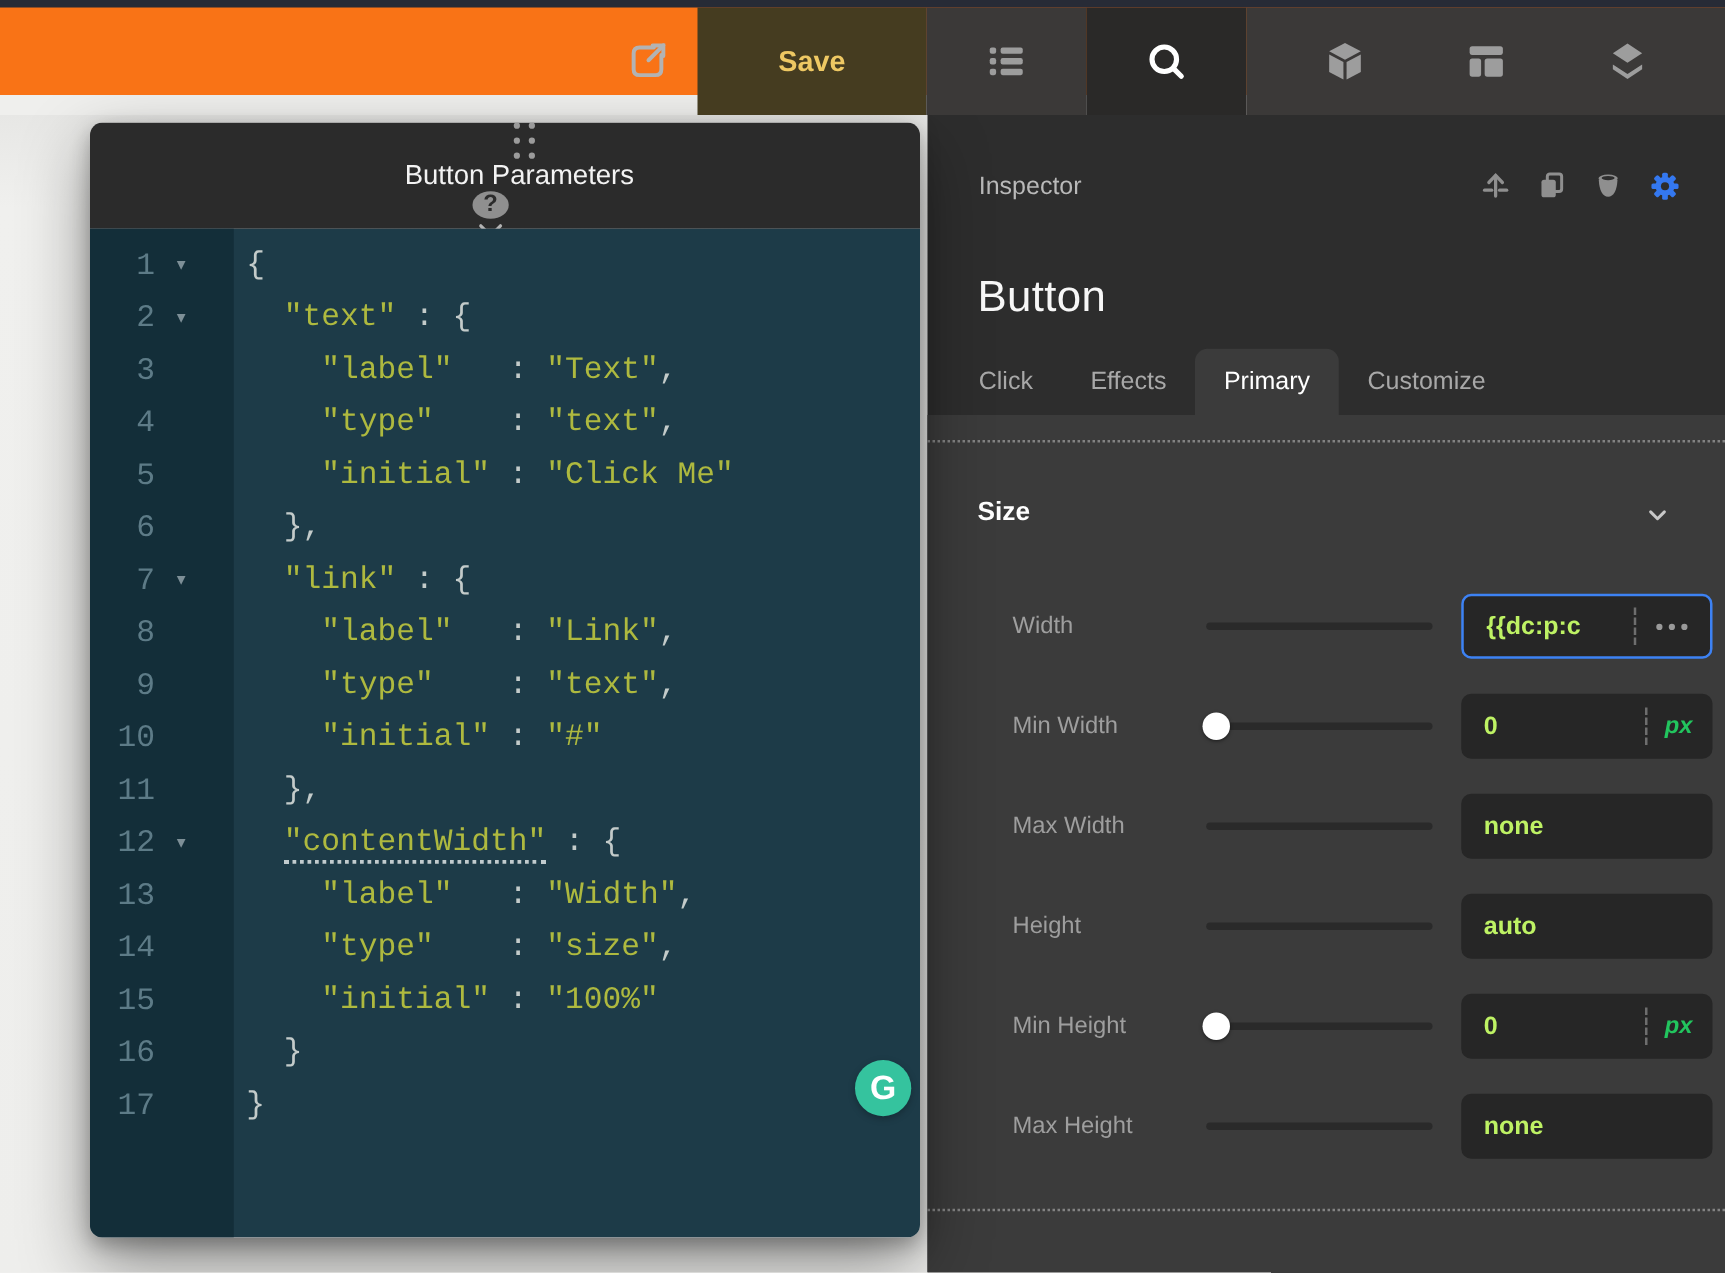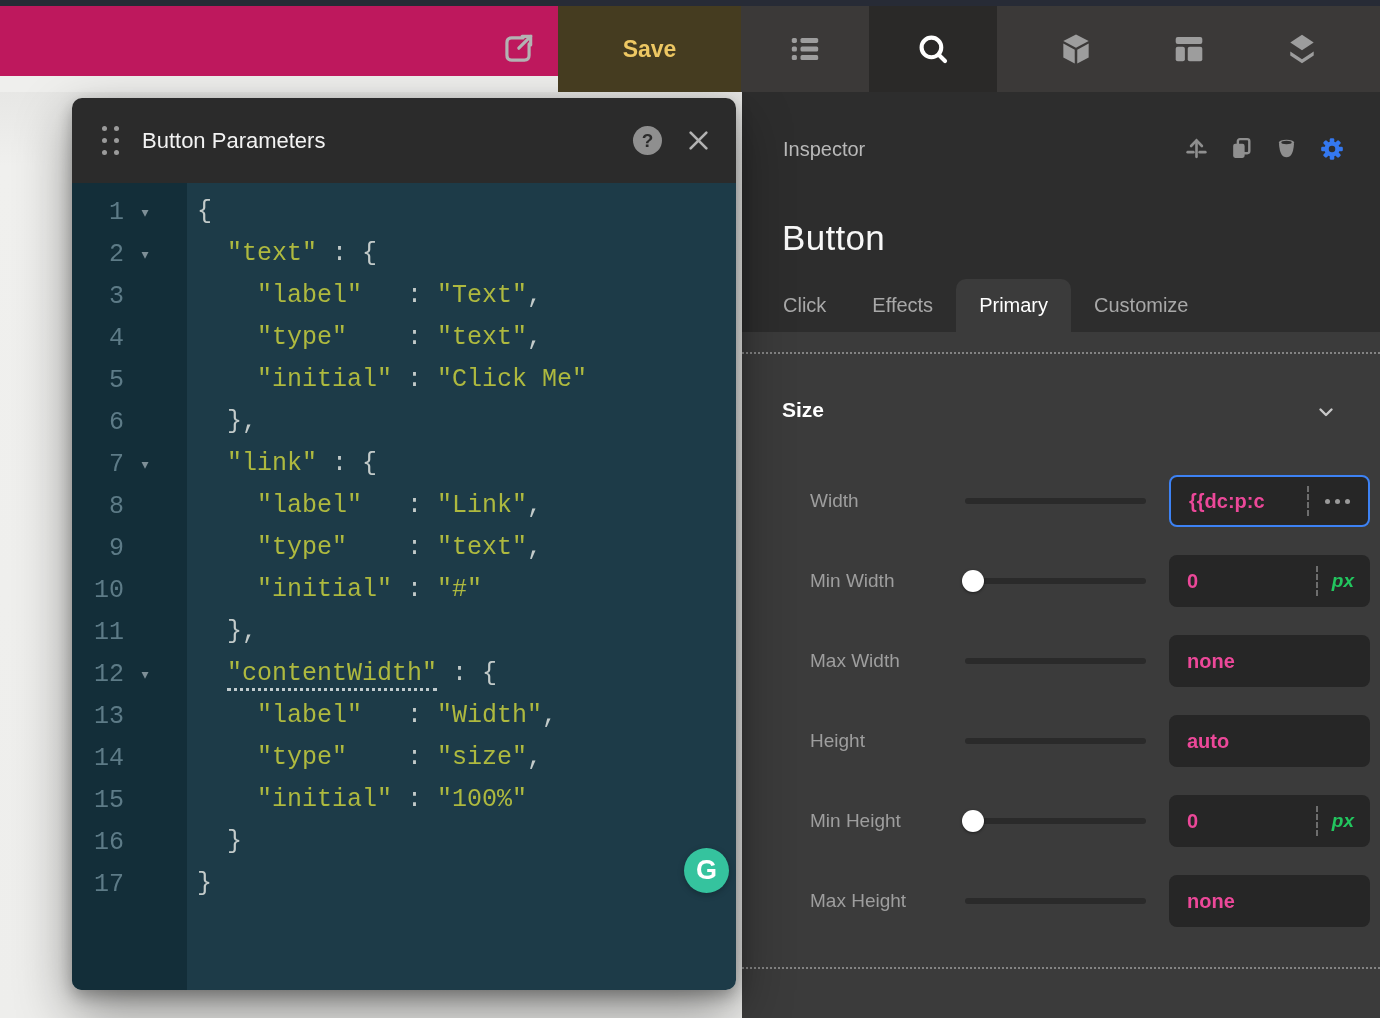--- a/index.html
+++ b/index.html
@@ -6,21 +6,21 @@
   html,body { width:1380px; height:1018px; }
   body {
     position:relative; overflow:hidden;
     background:#efefed;
     font-family:"Liberation Sans", sans-serif;
   }
   svg { display:block; }
 
   
   .topstrip { position:absolute; left:0; top:0; width:1380px; height:6px; background:#272b36; z-index:40; }
-  .topbar { position:absolute; left:0; top:0; width:1380px; height:76px; background:#be185d; z-index:30; }
+  .topbar { position:absolute; left:0; top:0; width:1380px; height:76px; background:#f97316; z-index:30; }
   .tb-btn { position:absolute; top:6px; height:86px; display:flex; align-items:center; justify-content:center; cursor:pointer; }
   .btn-external { left:478px; width:80px; }
   .save-block { left:558px; width:183px; background:#453c20; color:#eec863; font-size:23px; font-weight:700; }
   .seg { position:absolute; top:6px; height:86px; display:flex; align-items:center; justify-content:center; }
   .seg-list   { left:741px; width:128px; background:#3b3938; }
   .seg-search { left:869px; width:128px; background:#2a2928; }
   .seg-tools  { left:997px; width:383px; background:#3b3938; justify-content:space-around; padding:0 22px; }
 
   
   .canvas { position:absolute; left:0; top:92px; width:742px; height:926px;
@@ -48,32 +48,32 @@
   .size-row { position:relative; height:80px; width:100%; }
   .row-label { position:absolute; left:40px; top:0; height:80px; display:flex; align-items:center;
     font-size:19px; color:#9e9e9e; }
   .slider { position:absolute; left:195px; top:29px; width:181px; height:22px; cursor:pointer; }
   .slider .track { position:absolute; left:0; right:0; top:8px; height:6px; border-radius:3px; background:#2a2a2a; }
   .slider .thumb { position:absolute; left:-3px; top:0; width:22px; height:22px; border-radius:50%;
     background:#ffffff; box-shadow:0 1px 3px rgba(0,0,0,.5); cursor:grab; }
   .value-box { position:absolute; left:399px; top:14px; width:201px; height:52px; background:#262626;
     border-radius:8px; display:flex; align-items:center; padding:0 16px 0 18px; cursor:text; overflow:hidden; }
   .value-box.highlighted { border:2px solid #3d82f4; }
-  .value-box .val { flex:1; font-size:20px; font-weight:700; color:#ec4899; white-space:nowrap; overflow:hidden; }
+  .value-box .val { flex:1; font-size:20px; font-weight:700; color:#bef264; white-space:nowrap; overflow:hidden; }
   .value-box .vdiv { width:0; height:30px; border-left:2px dashed #6e6e6e; margin:0 14px 0 4px; }
   .value-box .unit { font-size:19px; font-weight:700; color:#22c55e;font-style:italic; }
   .value-box .dots { display:flex; gap:5px; align-items:center; cursor:pointer; padding:6px 2px; }
   .value-box .dots i { width:5px; height:5px; border-radius:50%; background:#9a9a9a; }
 
   
   .modal { position:absolute; left:72px; top:98px; width:664px; height:892px; border-radius:10px;
     overflow:hidden; z-index:20;
     box-shadow:0 22px 55px rgba(0,0,0,.42), 0 6px 16px rgba(0,0,0,.28); }
   .modal-header { position:absolute; left:0; top:0; width:100%; height:85px; background:#2b2b2b;
-    display:flex; align-items:center; }
+    display:flex; align-items:center;flex-direction:column; }
   .drag-handle { margin-left:30px; display:grid; grid-template-columns:5px 5px; grid-auto-rows:5px;
     gap:7px; cursor:grab; }
   .drag-handle i { width:5px; height:5px; border-radius:50%; background:#9b9b9b; }
   .modal-title { margin-left:23px; font-size:22px; font-weight:500; color:#f3f3f3; }
   .modal-header .spacer { flex:1; }
   .help-btn { width:29px; height:29px; border-radius:50%; background:#8f8f8f; color:#2b2b2b;
     font-size:19px; font-weight:700; display:flex; align-items:center; justify-content:center;
     margin-right:23px; cursor:pointer; }
   .close-btn { margin-right:24px; cursor:pointer; }
 

